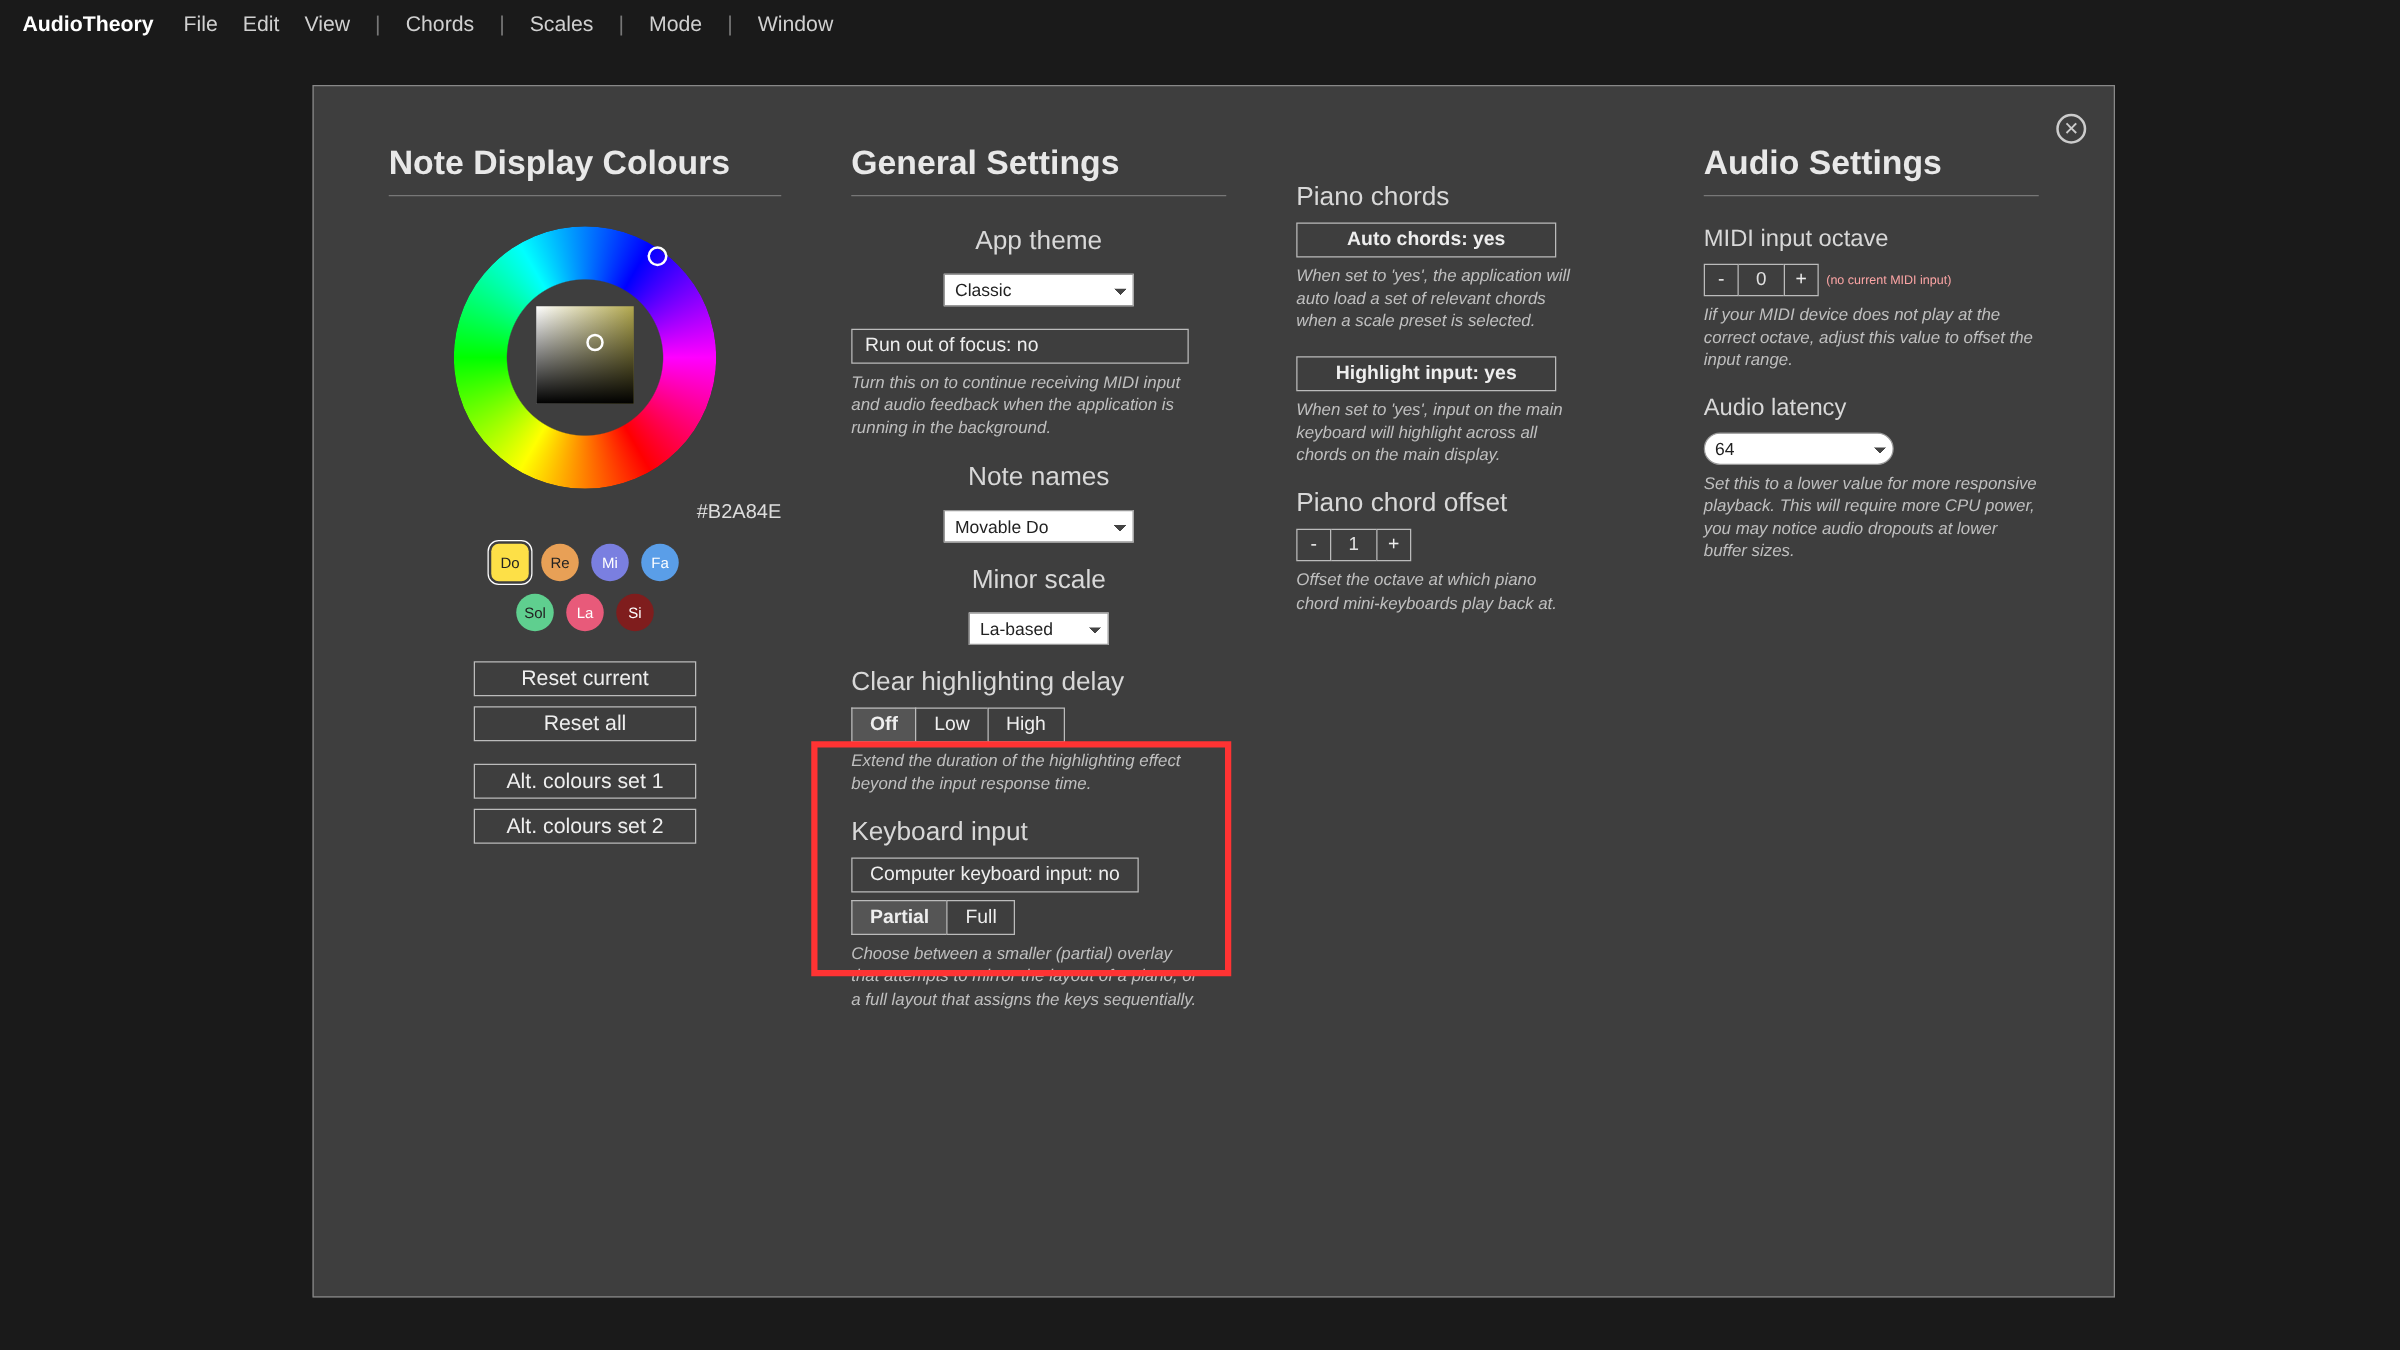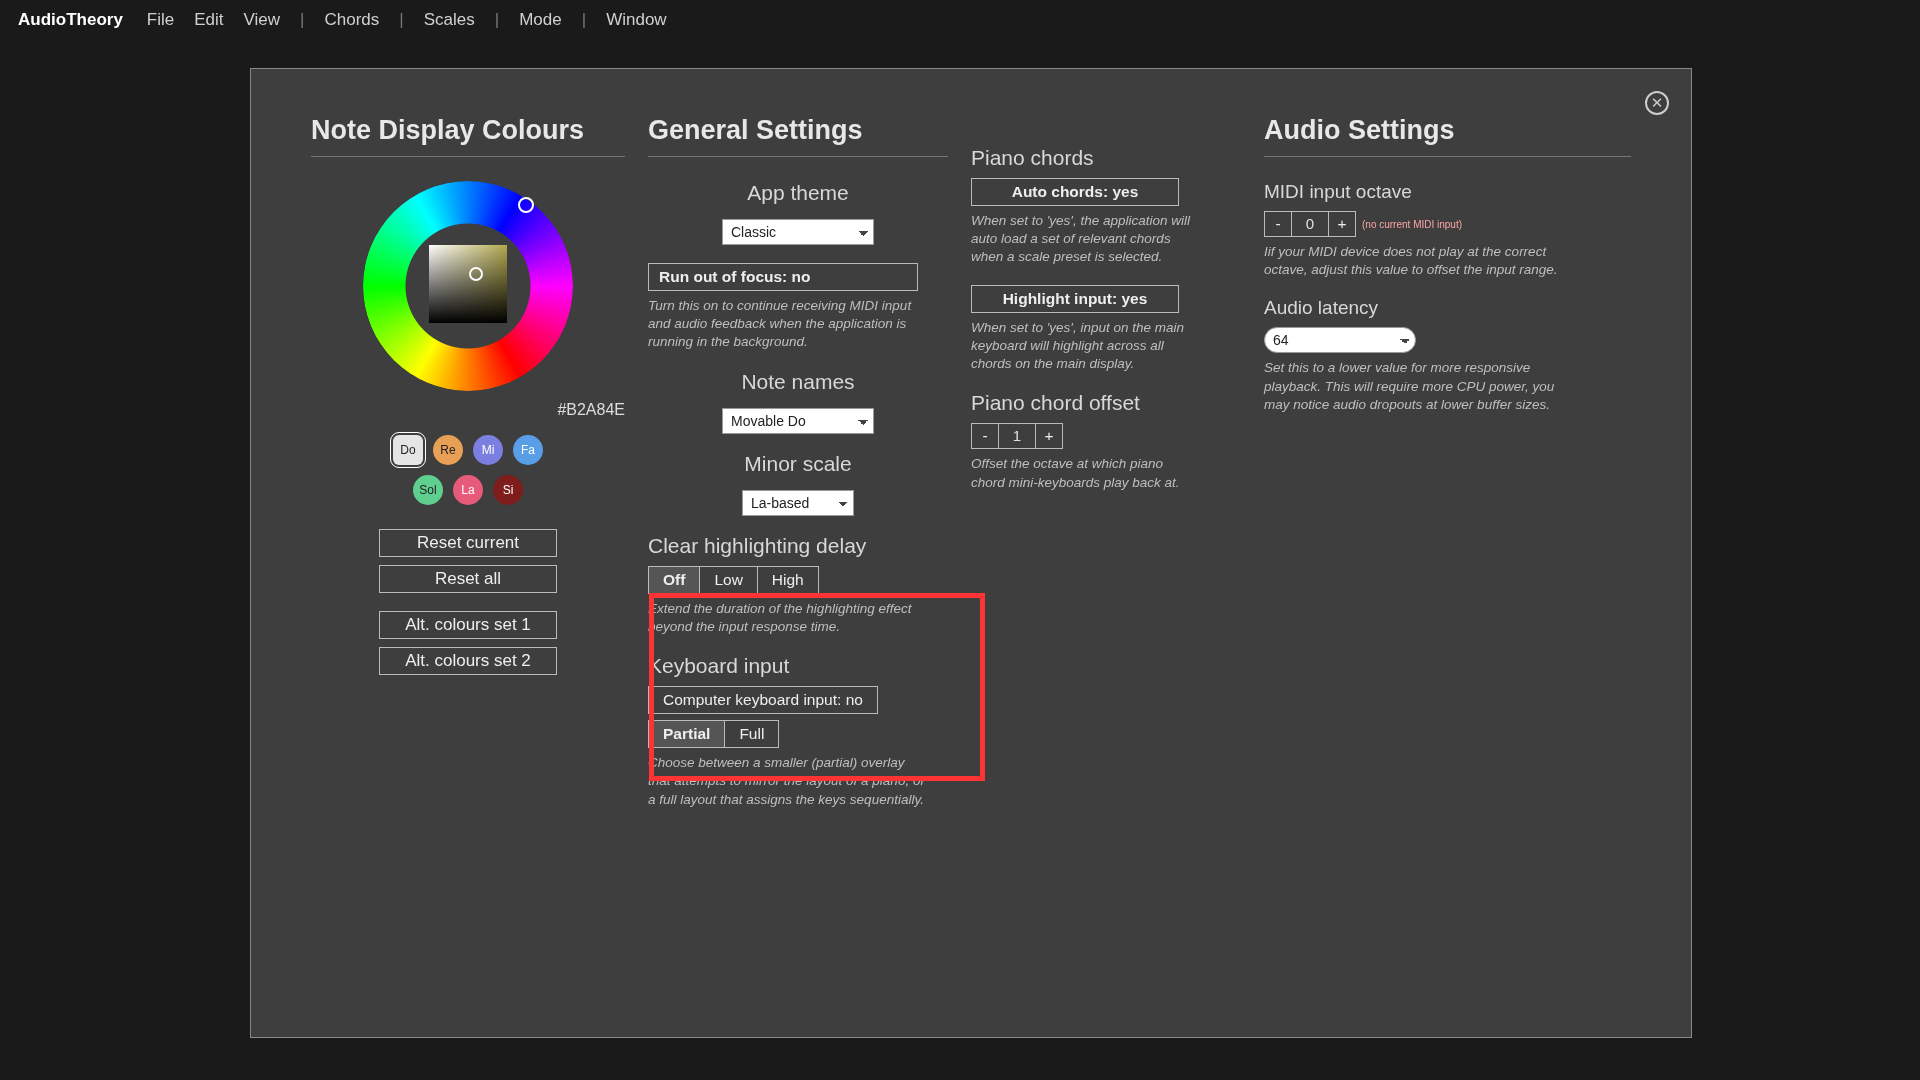--- a/index.html
+++ b/index.html
@@ -44,21 +44,21 @@
     display: flex;
     align-items: center;
     justify-content: center;
     color: #ccc;
     font-size: 15px;
     cursor: pointer;
   }
   .cols {
     display: flex;
     padding: 46px 60px 0 60px;
-    gap: 23px;
+    gap: 56px;
   }
   .col1 { width: 314px; }
   .col2 { width: 300px; }
   .col3 { width: 270px; }
   .col4 { flex: 1; }
   h2 {
     font-size: 27px;
     font-weight: 600;
     color: #e8e8e8;
     padding-bottom: 10px;
@@ -178,21 +178,21 @@
       <h2>Note Display Colours</h2>
       <div class="wheel-wrap">
         <div class="wheel"></div>
         <div class="hue-handle"></div>
         <div class="sq">
           <div class="sq-handle"></div>
         </div>
       </div>
       <div class="hexlabel">#B2A84E</div>
       <div class="swatches">
-        <div class="sw sel" style="background:#e5e5e5">Do</div>
+        <div class="sw sel" style="background:#fde047">Do</div>
         <div class="sw" style="background:#e8a056">Re</div>
         <div class="sw" style="background:#7a7fe0;color:#fff">Mi</div>
         <div class="sw" style="background:#5a9ee8;color:#fff">Fa</div>
       </div>
       <div class="swatches">
         <div class="sw" style="background:#5fcf8f">Sol</div>
         <div class="sw" style="background:#e85a7a;color:#fff">La</div>
         <div class="sw" style="background:#7f1d1d;color:#fff">Si</div>
       </div>
       <div style="height:14px"></div>
@@ -202,21 +202,21 @@
       <button class="btn wide">Alt. colours set 1</button>
       <button class="btn wide">Alt. colours set 2</button>
     </div>
 
     <div class="col2">
       <h2>General Settings</h2>
       <div class="row">
         <span class="h3" style="margin:0">App theme</span>
         <select class="select-classic"><option>Classic</option></select>
       </div>
-      <button class="btn" style="width:270px;text-align:left;padding-left:10px;font-weight:700">Run out of focus: no</button>
+      <button class="btn" style="width:270px;text-align:left;padding-left:10px;font-weight:400">Run out of focus: no</button>
       <div class="help">Turn this on to continue receiving MIDI input and audio feedback when the application is running in the background.</div>
 
       <div class="row">
         <span class="h3" style="margin:0">Note names</span>
         <select class="select-nn"><option>Movable Do</option></select>
       </div>
       <div class="row">
         <span class="h3" style="margin:0">Minor scale</span>
         <select class="select-ms"><option>La-based</option></select>
       </div>

